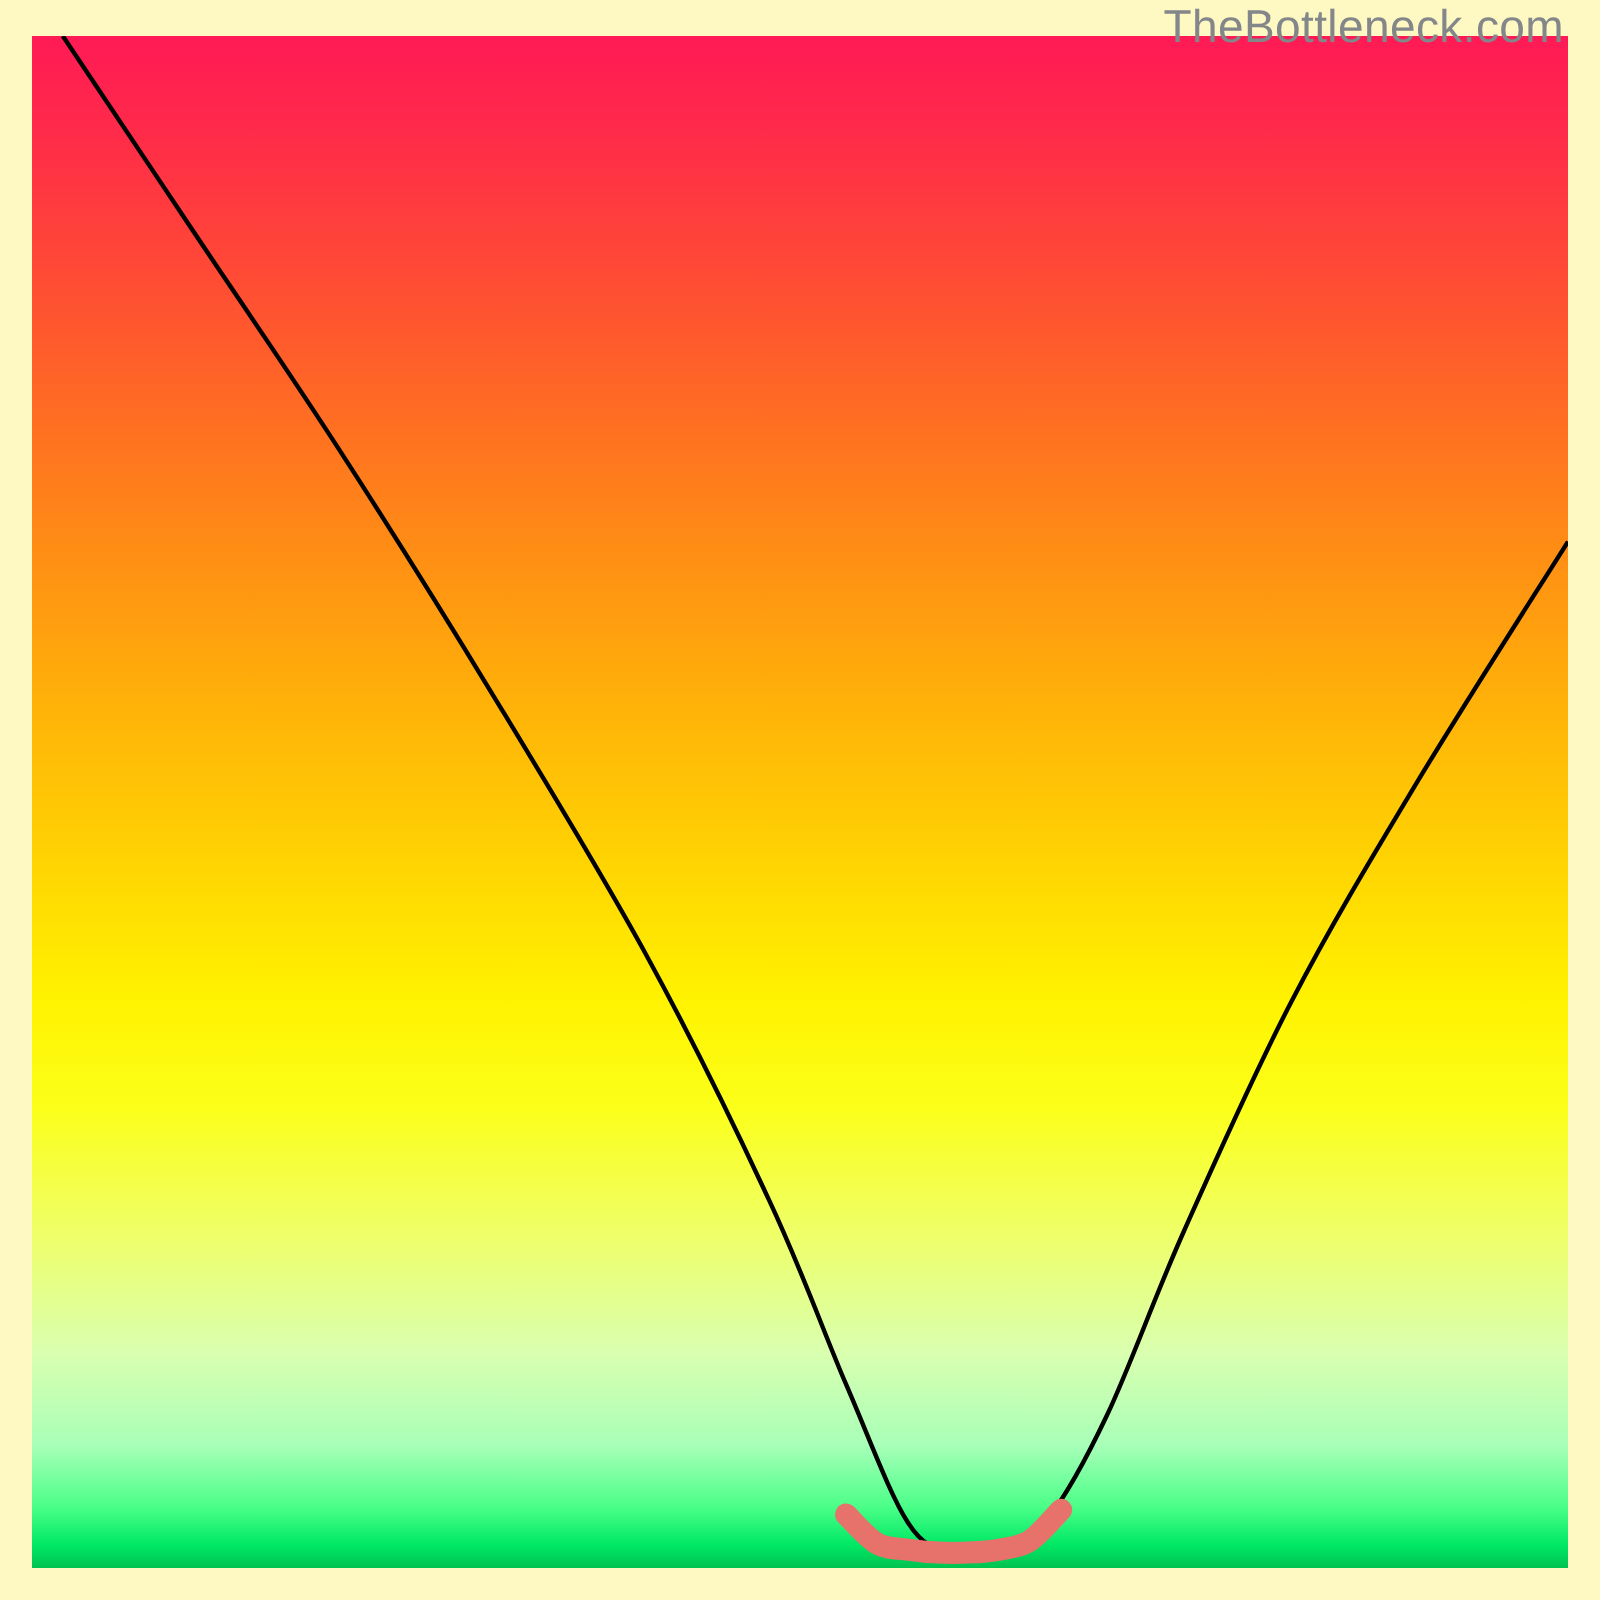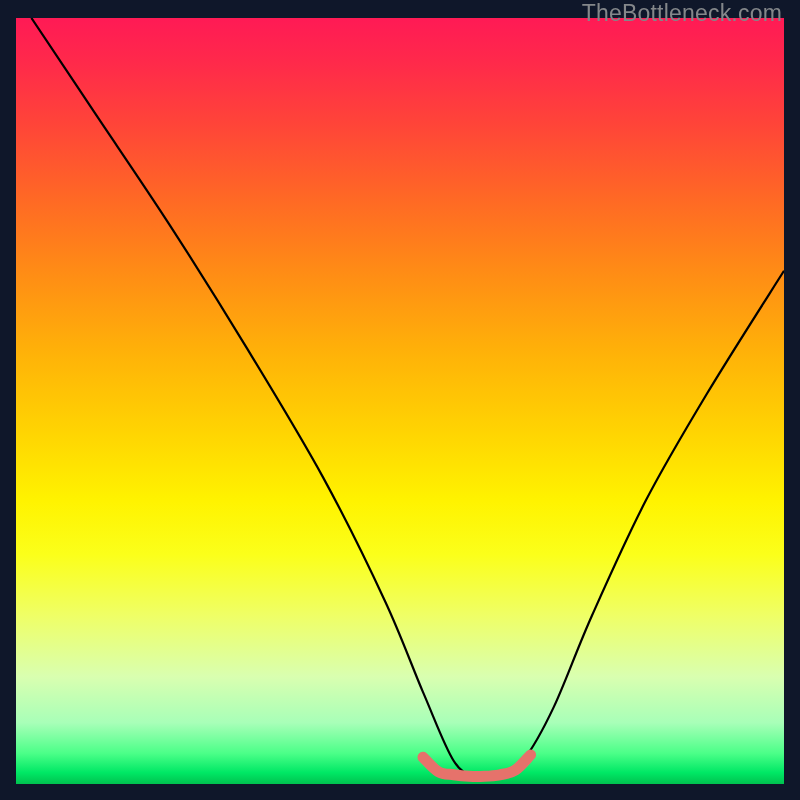--- a/index.html
+++ b/index.html
@@ -7,21 +7,21 @@
     padding: 0;
     width: 800px;
     height: 800px;
     background: #000;
     overflow: hidden;
   }
   .chart-container {
     position: relative;
     width: 800px;
     height: 800px;
-    background: #0f172a;
+    background: #fef9c3;
   }
   .plot-area {
     position: absolute;
     left: 16px;
     top: 18px;
     width: 768px;
     height: 766px;
     background: linear-gradient(to bottom,
       #ff1a55 0%,
       #ff2a4a 6%,

